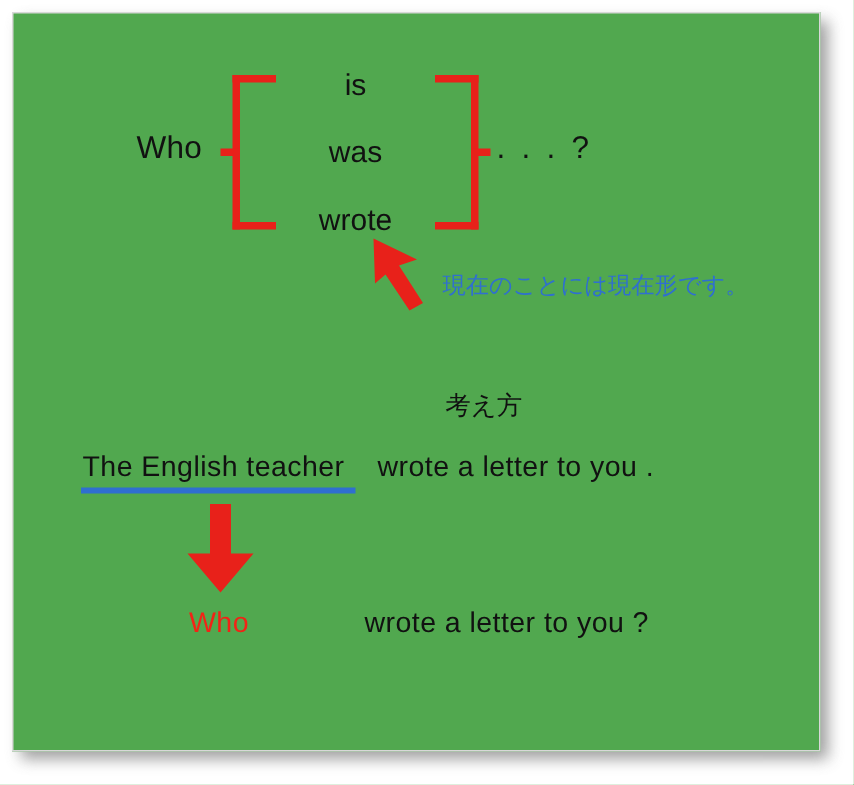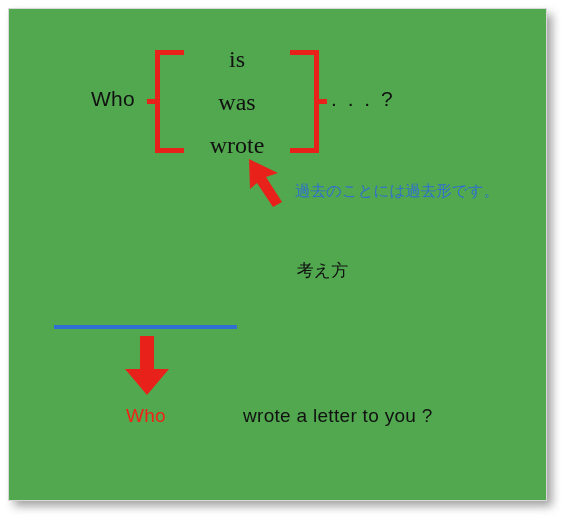--- a/index.html
+++ b/index.html
@@ -120,26 +120,25 @@
     top: 38px;
     width: 164px;
     height: 110px;
     display: flex;
     flex-direction: column;
     justify-content: space-between;
     align-items: center;
     pointer-events: none;
   }
   .verb {
-    font-size: 24px;
+    font-size: 20px;
     color: #111111;
     line-height: 1;
     text-align: left;
     white-space: nowrap;
-    font-family: Liberation Serif, serif;
   }
 
   
   .diag-arrow {
     position: absolute;
     left: 238px;
     top: 148px;
     width: 60px;
     height: 52px;
   }
@@ -252,25 +251,28 @@
       <div class="verb">wrote</div>
     </div>
 
     <div class="tail-dots">. . . ?</div>
 
     <svg class="diag-arrow" viewBox="0 0 60 52">
       <polygon points="2,2 31,16 19,20 35,45 26,50 10,26 3,32" fill="#e8211a"></polygon>
     </svg>
 
     <div class="note-blue">
-      <div>過去のことには過去形です。</div>
+      <div>現在のことには現在形です。</div>
     </div>
 
     <div class="kangaekata">考え方</div>
 
+    <div class="sentence1">
+      <span class="subj">The  English  teacher</span><span class="sp"></span><span>wrote  a  letter  to  you .</span>
+    </div>
     <div class="blue-underline"></div>
 
     <svg class="down-arrow" viewBox="0 0 52 60">
       <polygon points="19,0 33,0 33,33 48,33 26,59 4,33 19,33" fill="#e8211a"></polygon>
     </svg>
 
     <div class="sentence2">
       <span class="who-red">Who</span><span>wrote  a  letter  to  you ?</span>
     </div>
 

